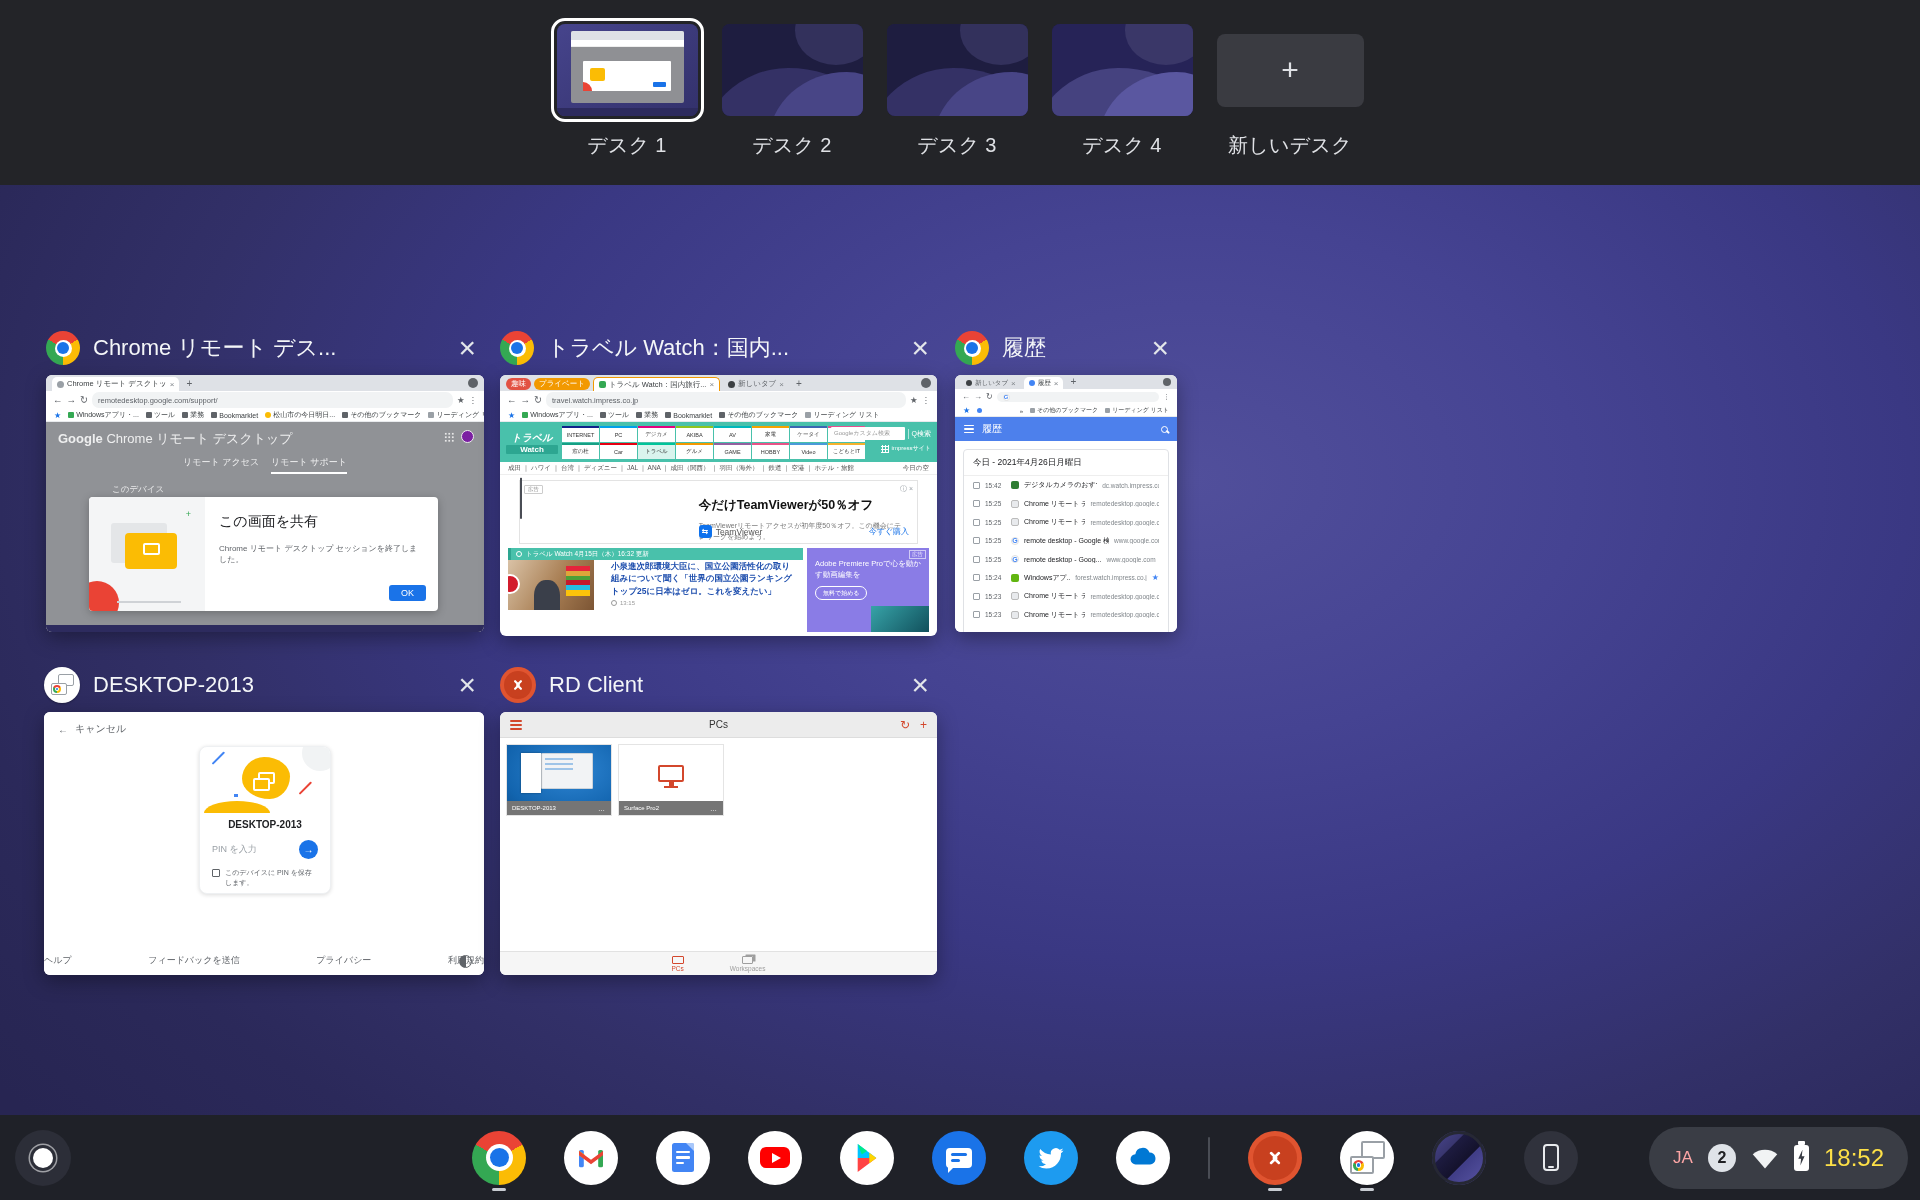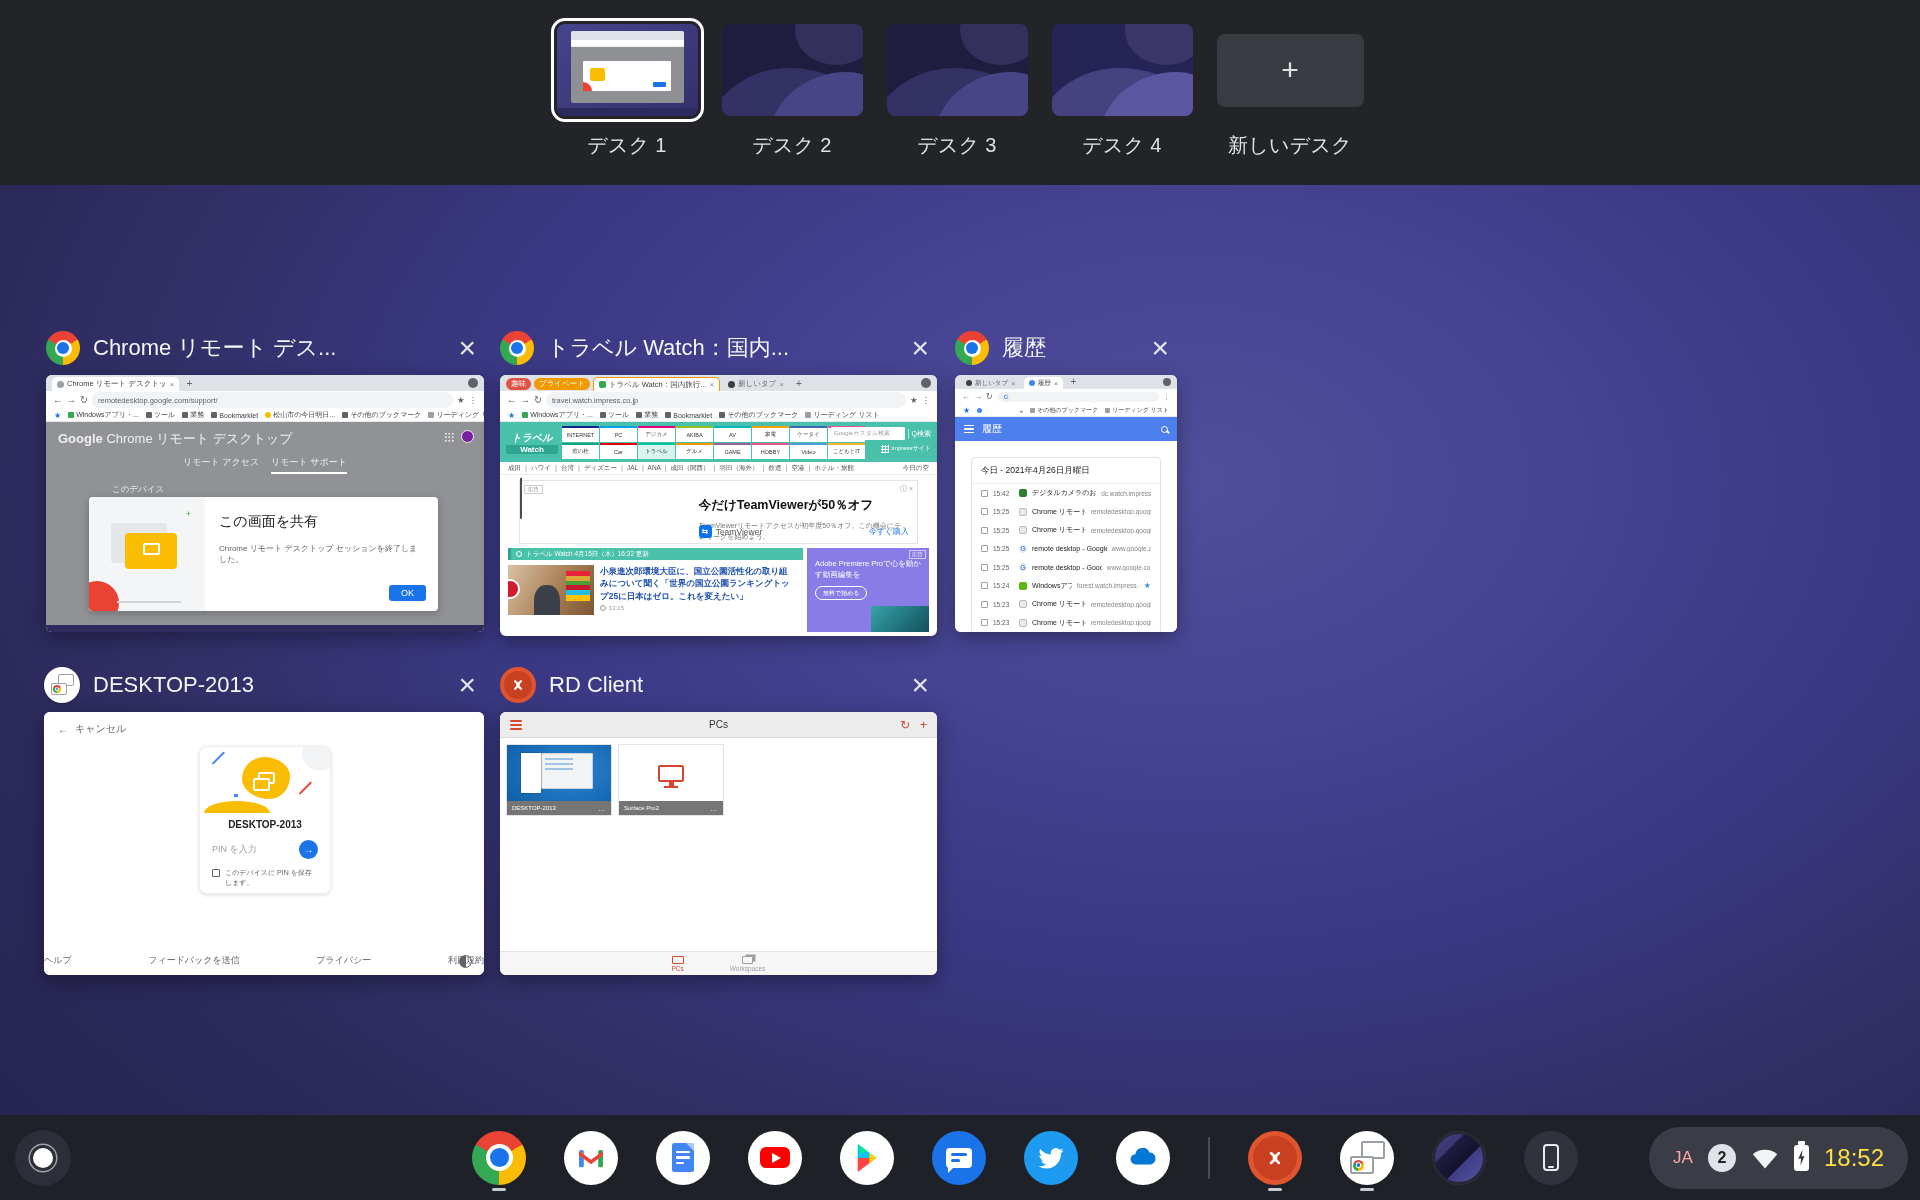--- a/index.html
+++ b/index.html
@@ -136,41 +136,41 @@
   .twad .bd{position:absolute;left:45%;top:40px;width:52%;font-size:7px;color:#777;line-height:1.5}
   .twad .sep{position:absolute;left:0;right:0;bottom:24px;border-top:1px solid #eee}
   .twad .brandrow{position:absolute;left:45%;bottom:5px;display:flex;align-items:center;gap:4px}
   .tv-logo{width:13px;height:13px;background:#0e72ed;border-radius:3px;display:flex;align-items:center;justify-content:center;color:#fff;font-size:8px;font-weight:700}
   .twad .brandname{font-size:8.5px;color:#555}
   .twad .cta{position:absolute;right:8px;bottom:6px;font-size:8px;color:#1a73e8}
   .twad .adx{position:absolute;right:4px;top:3px;font-size:7px;color:#9aa0a6}
   .twbottom{position:relative;margin:0 8px;height:84px}
   .twticker{height:12px;background:#49c1ab;color:#fff;font-size:6.5px;display:flex;align-items:center;gap:4px;padding:0 5px;width:70%;border-left:3px solid #2da691}
   .clock{width:6px;height:6px;border:1px solid #fff;border-radius:50%;position:relative}
-  .twart{display:flex;gap:6px;width:68%;margin-top:5px}
+  .twart{display:flex;gap:17px;width:68%;}
   .twthumb{width:86px;height:50px;flex:0 0 auto;position:relative;background:linear-gradient(120deg,#d9c2a6 0%,#a97f54 55%,#7c5534 100%);overflow:hidden}
   .twthumb .logo{position:absolute;left:-8px;top:14px;width:20px;height:20px;border-radius:50%;background:#d21c2c;border:2px solid #fff}
   .twthumb .sdgs{position:absolute;right:4px;top:6px;width:24px;height:30px;background:
       linear-gradient(#e5243b 0 16%,#dda63a 16% 32%,#4c9f38 32% 48%,#c5192d 48% 64%,#26bde2 64% 80%,#fcc30b 80% 100%)}
   .twthumb .person{position:absolute;left:26px;bottom:-4px;width:26px;height:34px;background:#3a3f4a;border-radius:45% 45% 0 0}
   .twhl{font-size:8.5px;font-weight:700;color:#1f4fae;line-height:1.45}
   .twtime{margin-top:3px;font-size:6px;color:#999;display:flex;gap:3px;align-items:center}
   .twside{position:absolute;right:0;top:0;width:122px;height:84px;background:#8a7ce6;color:#fff;overflow:hidden}
   .twside .txt{padding:10px 8px 0;font-size:7.5px;line-height:1.5}
   .twside .pill{margin:5px 0 0 8px;display:inline-block;border:1px solid #fff;border-radius:8px;font-size:6px;padding:1.5px 7px}
   .twside .photo{position:absolute;right:0;bottom:0;width:58px;height:26px;background:linear-gradient(135deg,#37a3a8,#11505c)}
   .twside .ab{position:absolute;right:3px;top:2px;font-size:5.5px;color:#efeaff;border:1px solid rgba(255,255,255,.6);padding:0 2px}
   
   .h-bluebar{height:24px;background:#4d80ec;display:flex;align-items:center;gap:8px;padding:0 9px;color:#fff}
   .hamb{display:flex;flex-direction:column;gap:2px}
   .hamb i{display:block;width:10px;height:1.6px;background:currentColor;border-radius:1px}
   .h-title{font-size:10px}
   .mag{margin-left:auto;width:7px;height:7px;border:1.5px solid #fff;border-radius:50%;position:relative}
   .mag::after{content:"";position:absolute;width:4px;height:1.5px;background:#fff;transform:rotate(45deg);right:-3.4px;bottom:-1.4px;border-radius:1px}
-  .h-body{background:#fff;height:209px;padding:16px}
+  .h-body{background:#fff;height:209px;padding:8px}
   .h-card{border:1px solid #dfe1e5;border-radius:4px;overflow:hidden;height:100%}
   .h-date{font-size:8.5px;color:#202124;padding:7px 9px 6px;border-bottom:1px solid #eee}
   .h-row{height:18.5px;display:flex;align-items:center;gap:5px;padding:0 9px}
   .cbx{width:7px;height:7px;border:1px solid #9aa0a6;border-radius:1px;flex:0 0 auto}
   .h-time{font-size:6.5px;color:#5f6368;width:21px;flex:0 0 auto}
   .h-fav{width:8px;height:8px;border-radius:2px;flex:0 0 auto}
   .h-fav.g{border-radius:50%;background:#fff;border:1px solid #e0e0e0;color:#4285f4;font-size:7px;font-weight:700;display:flex;align-items:center;justify-content:center;line-height:1}
   .h-ttl{font-size:7px;color:#202124;white-space:nowrap;overflow:hidden;max-width:88px}
   .h-dom{font-size:6.5px;color:#80868b;white-space:nowrap;overflow:hidden}
   .h-star{margin-left:auto;color:#4285f4;font-size:8px}

